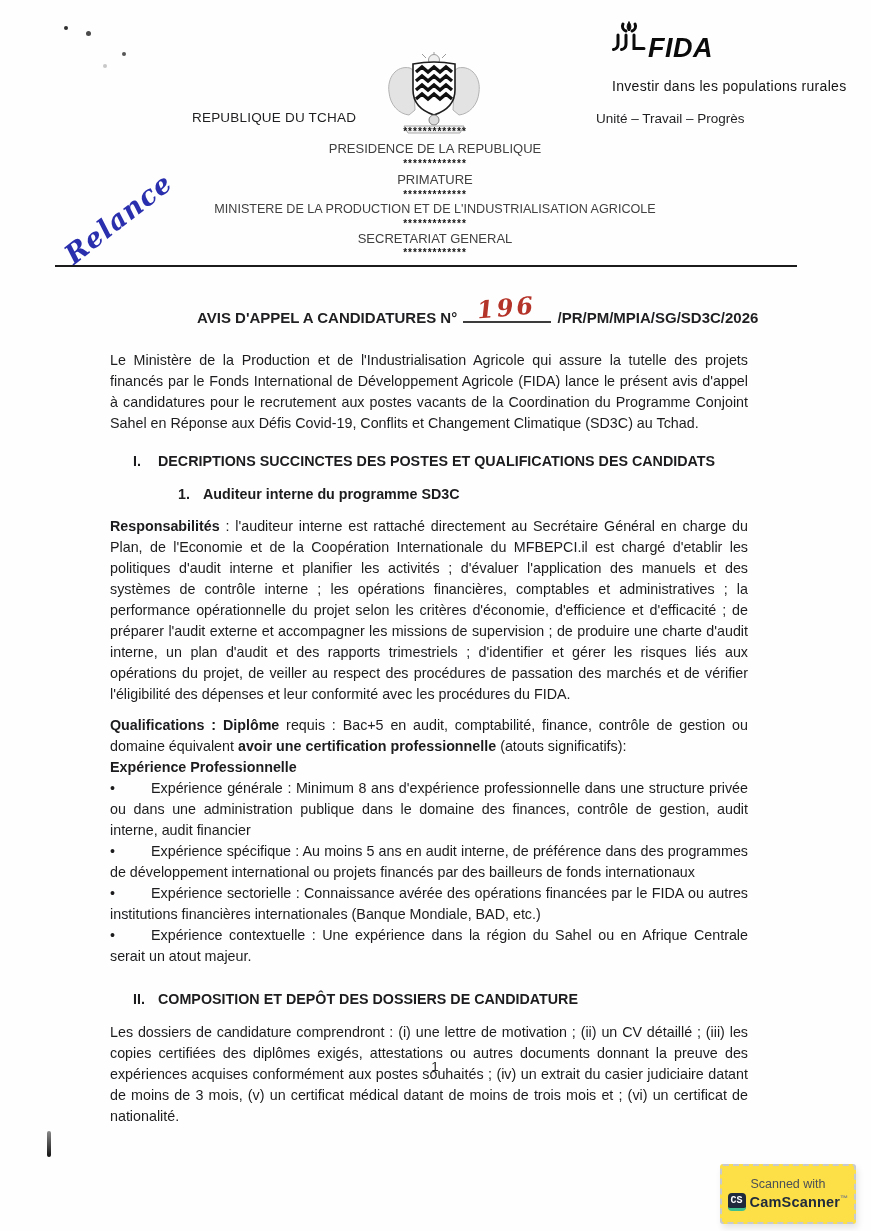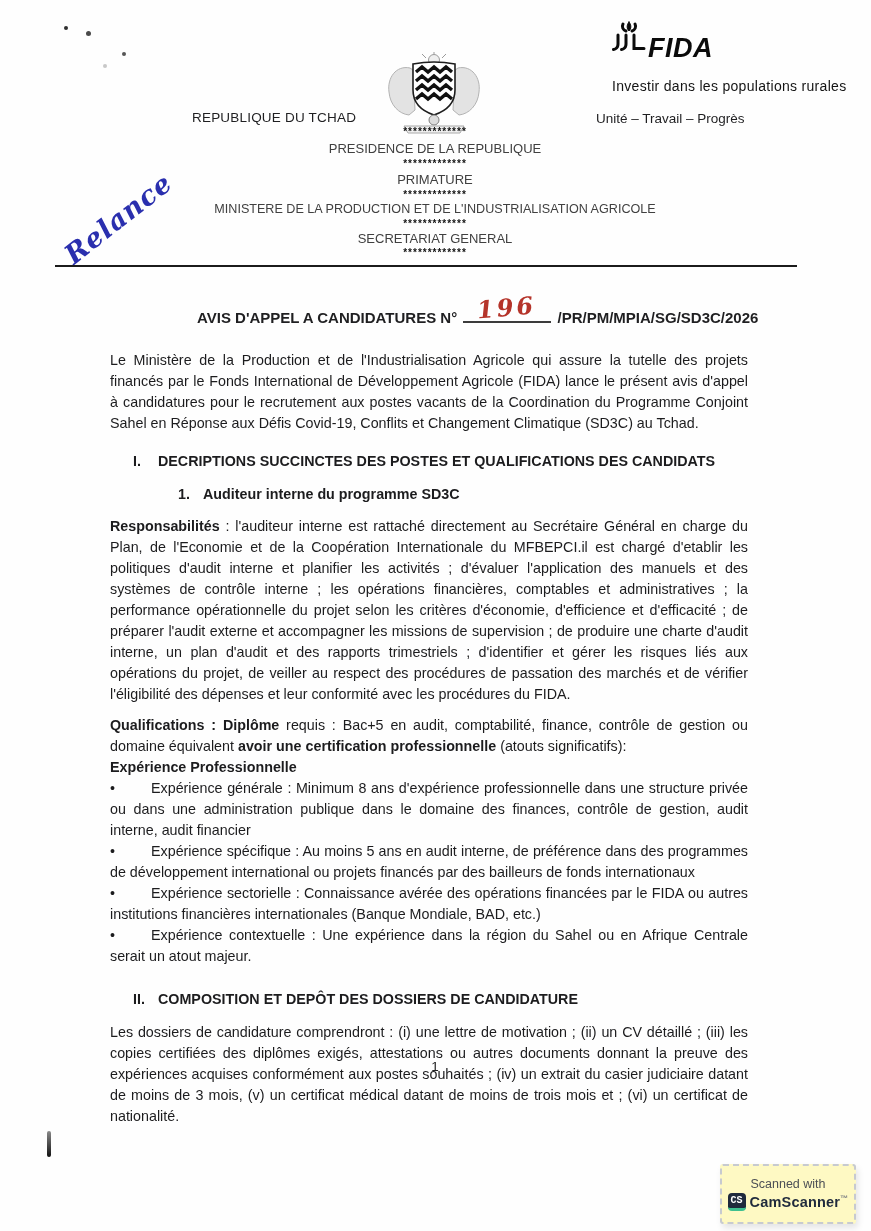--- a/index.html
+++ b/index.html
@@ -52,21 +52,21 @@
   .para-resp{margin-top:11px !important;}
   .para-qual{margin-top:10px !important;}
   .bold{font-weight:bold;}
   .exp-heading{font-weight:bold;text-align:left;}
   .bullet-marker{display:inline-block;width:41px;}
   .sec2-heading{margin-top:22px !important;}
   .para-final{margin-top:12px !important;}
   .page-number{position:absolute;left:423px;top:1059px;width:24px;text-align:center;font-size:13.5px;color:#222;}
   
   .cs-badge{position:absolute;left:720px;top:1164px;width:132px;height:56px;
-    background:#fef9c3;border:2px dashed #c7cad0;border-radius:3px;
+    background:#fde047;border:2px dashed #c7cad0;border-radius:3px;
     display:flex;flex-direction:column;align-items:center;justify-content:center;gap:2px;
     box-shadow:2px 4px 6px rgba(0,0,0,.10);}
   .cs-line1{font-size:12.5px;color:#4c4f55;}
   .cs-row{display:flex;align-items:center;gap:4px;}
   .cs-icon{width:18px;height:18px;background:#1f2a3c;border-radius:4px;
     border-bottom:3px solid #3ec08f;box-sizing:border-box;
     color:#fff;font-size:10px;font-weight:bold;display:flex;align-items:center;justify-content:center;font-family:Liberation Mono, monospace;}
   .cs-name{font-size:14.5px;font-weight:bold;color:#1f2a3c;letter-spacing:.2px;}
   .cs-tm{font-size:8px;color:#7a7d82;vertical-align:top;}
 </style>

